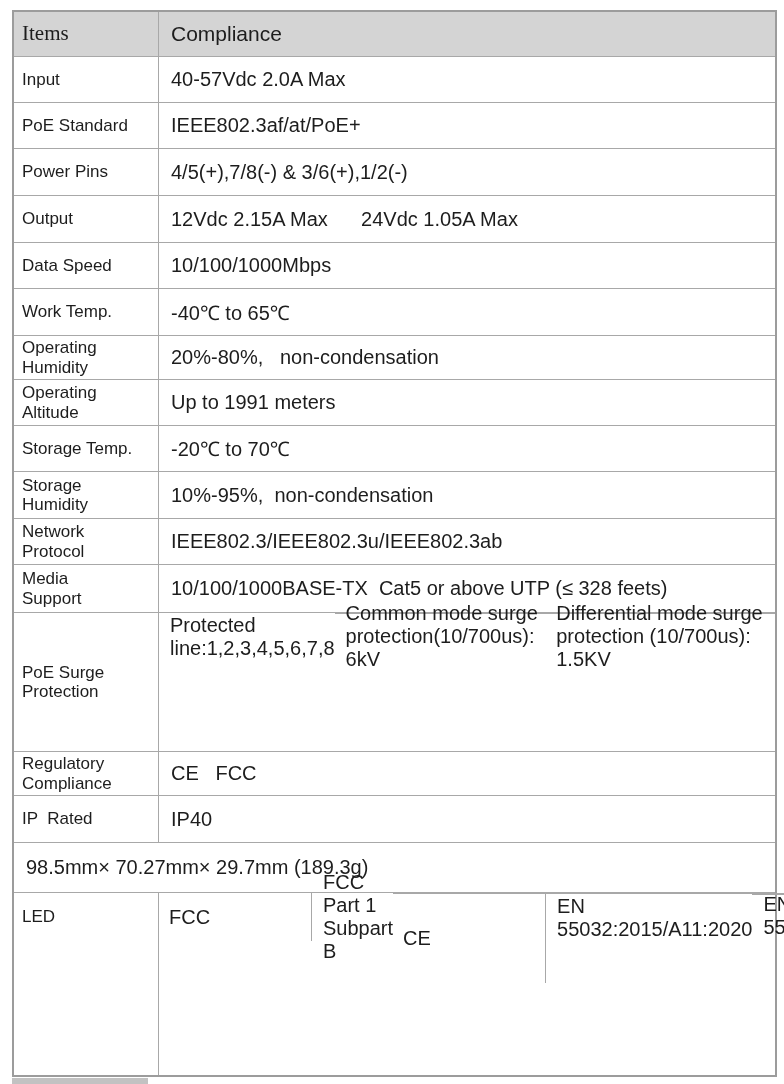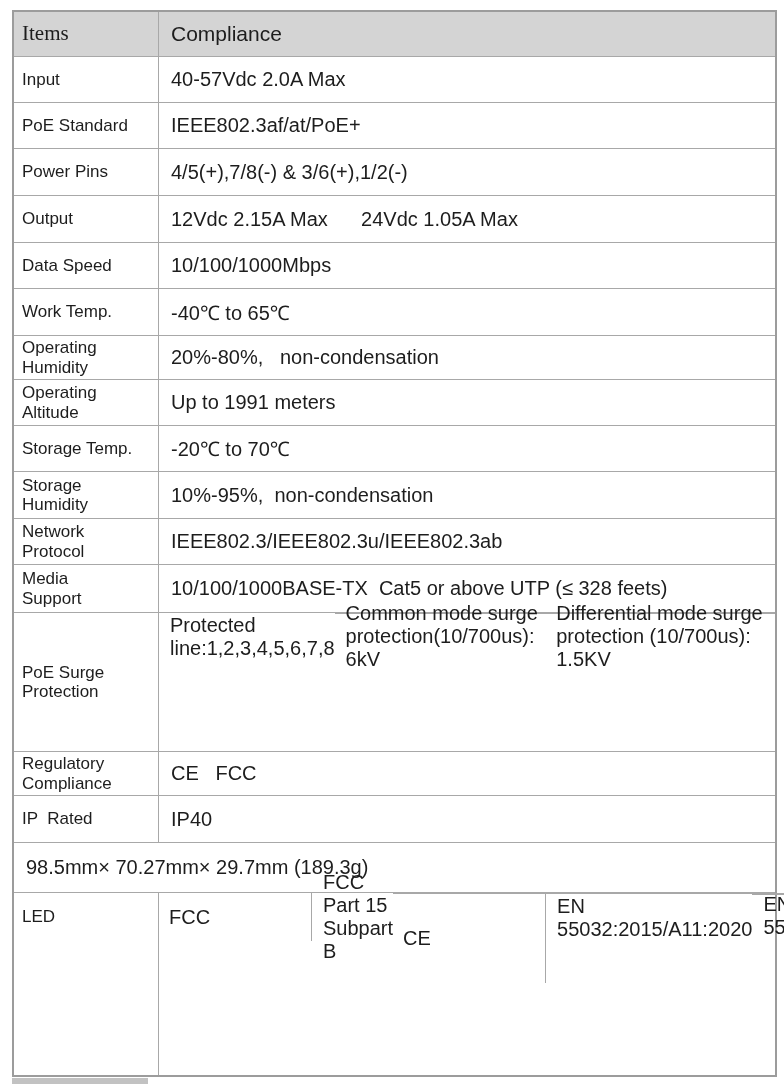--- a/index.html
+++ b/index.html
@@ -191,21 +191,21 @@
 
   <div class="row" style="height:50px">
     <div class="cell desc">98.5mm× 70.27mm× 29.7mm (189.3g)</div>
   </div>
 
   <div class="row" style="height:183px">
     <div class="cell item led-anchor">LED</div>
     <div class="subcol">
       <div class="subrow" style="height:48px">
         <div class="subitem">FCC</div>
-        <div class="subdesc">FCC Part 15 Subpart B</div>
+        <div class="subdesc">FCC Part 1 Subpart B</div>
       </div>
       <div class="subrow" style="height:90px">
         <div class="subitem">CE</div>
         <div class="subcol">
           <div class="subrow" style="height:47px">
             <div class="subdesc">EN 55032:2015/A11:2020</div>
           </div>
           <div class="subrow" style="height:43px">
             <div class="subdesc">EN 55035:2017/A11:2020</div>
           </div>

